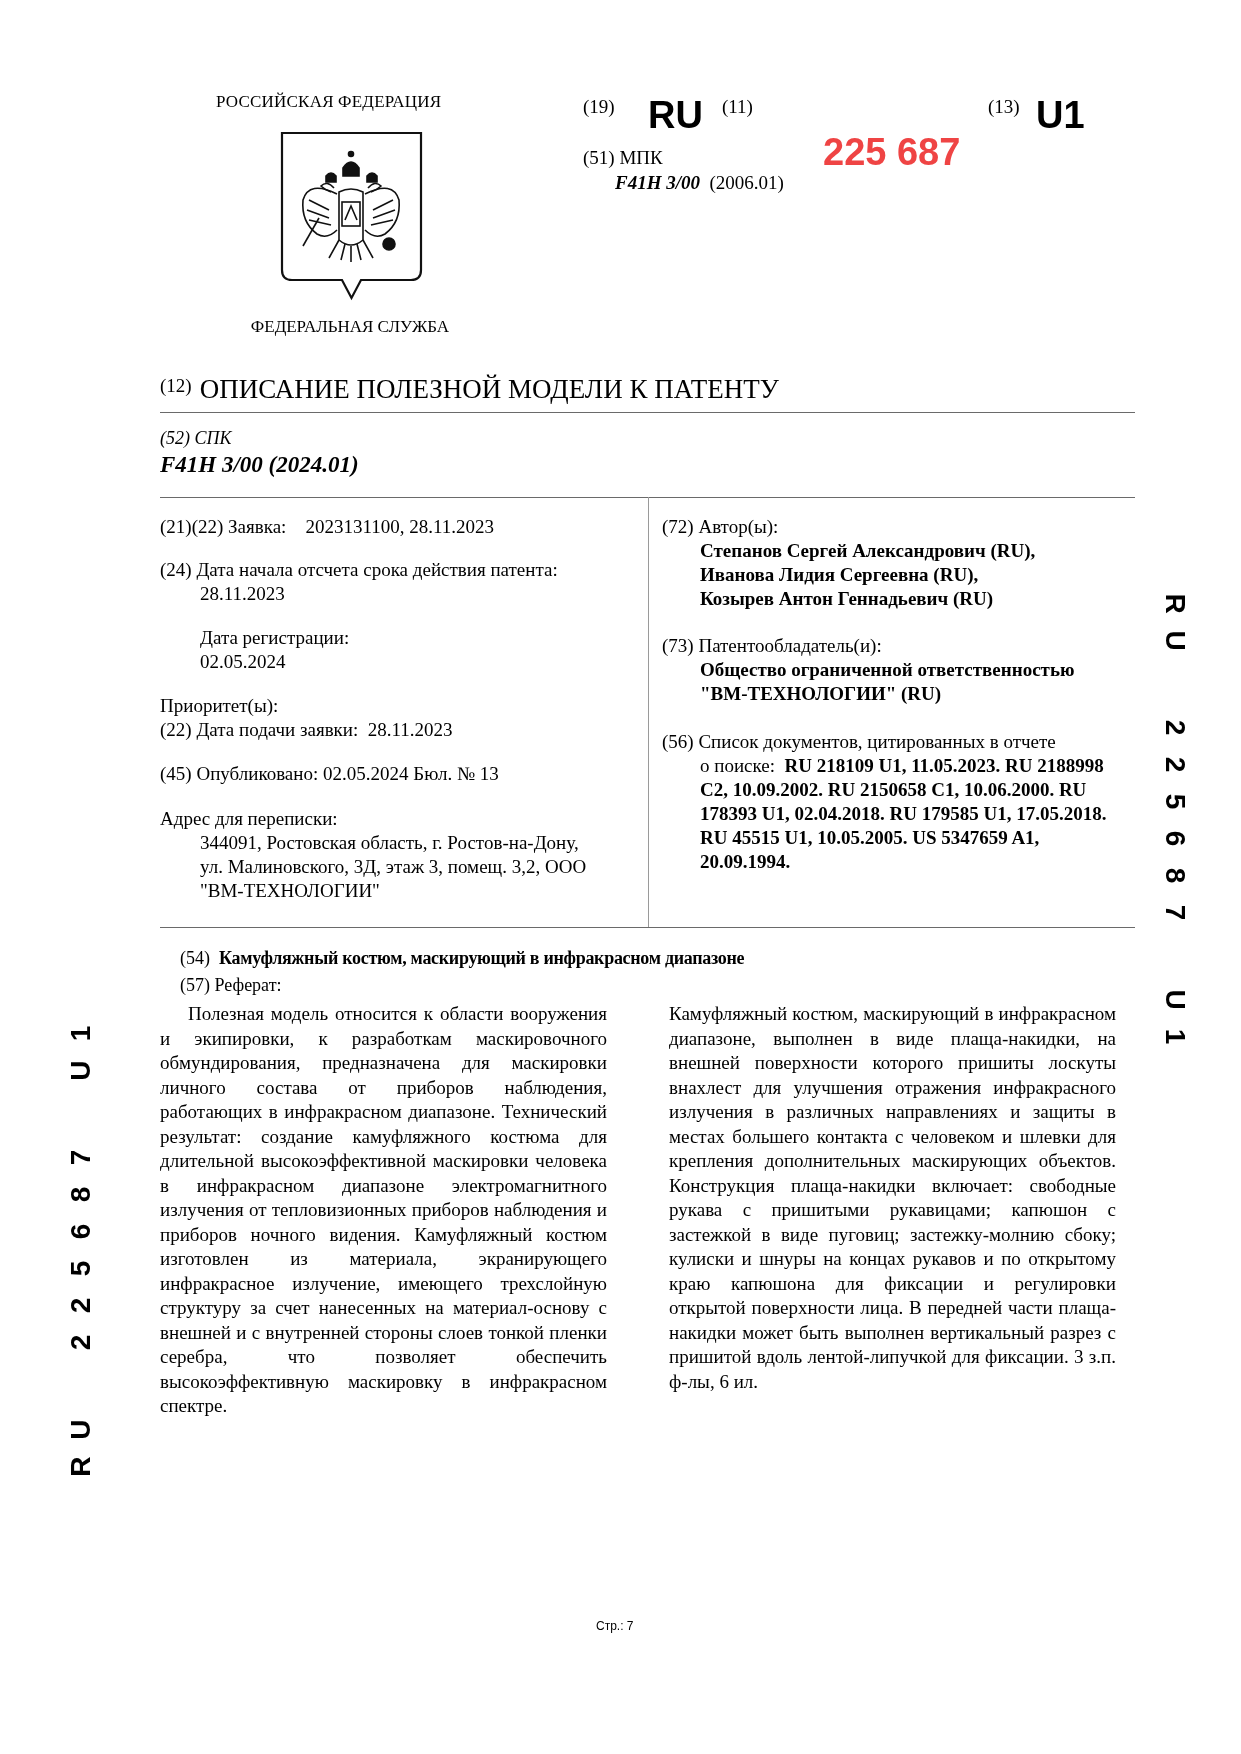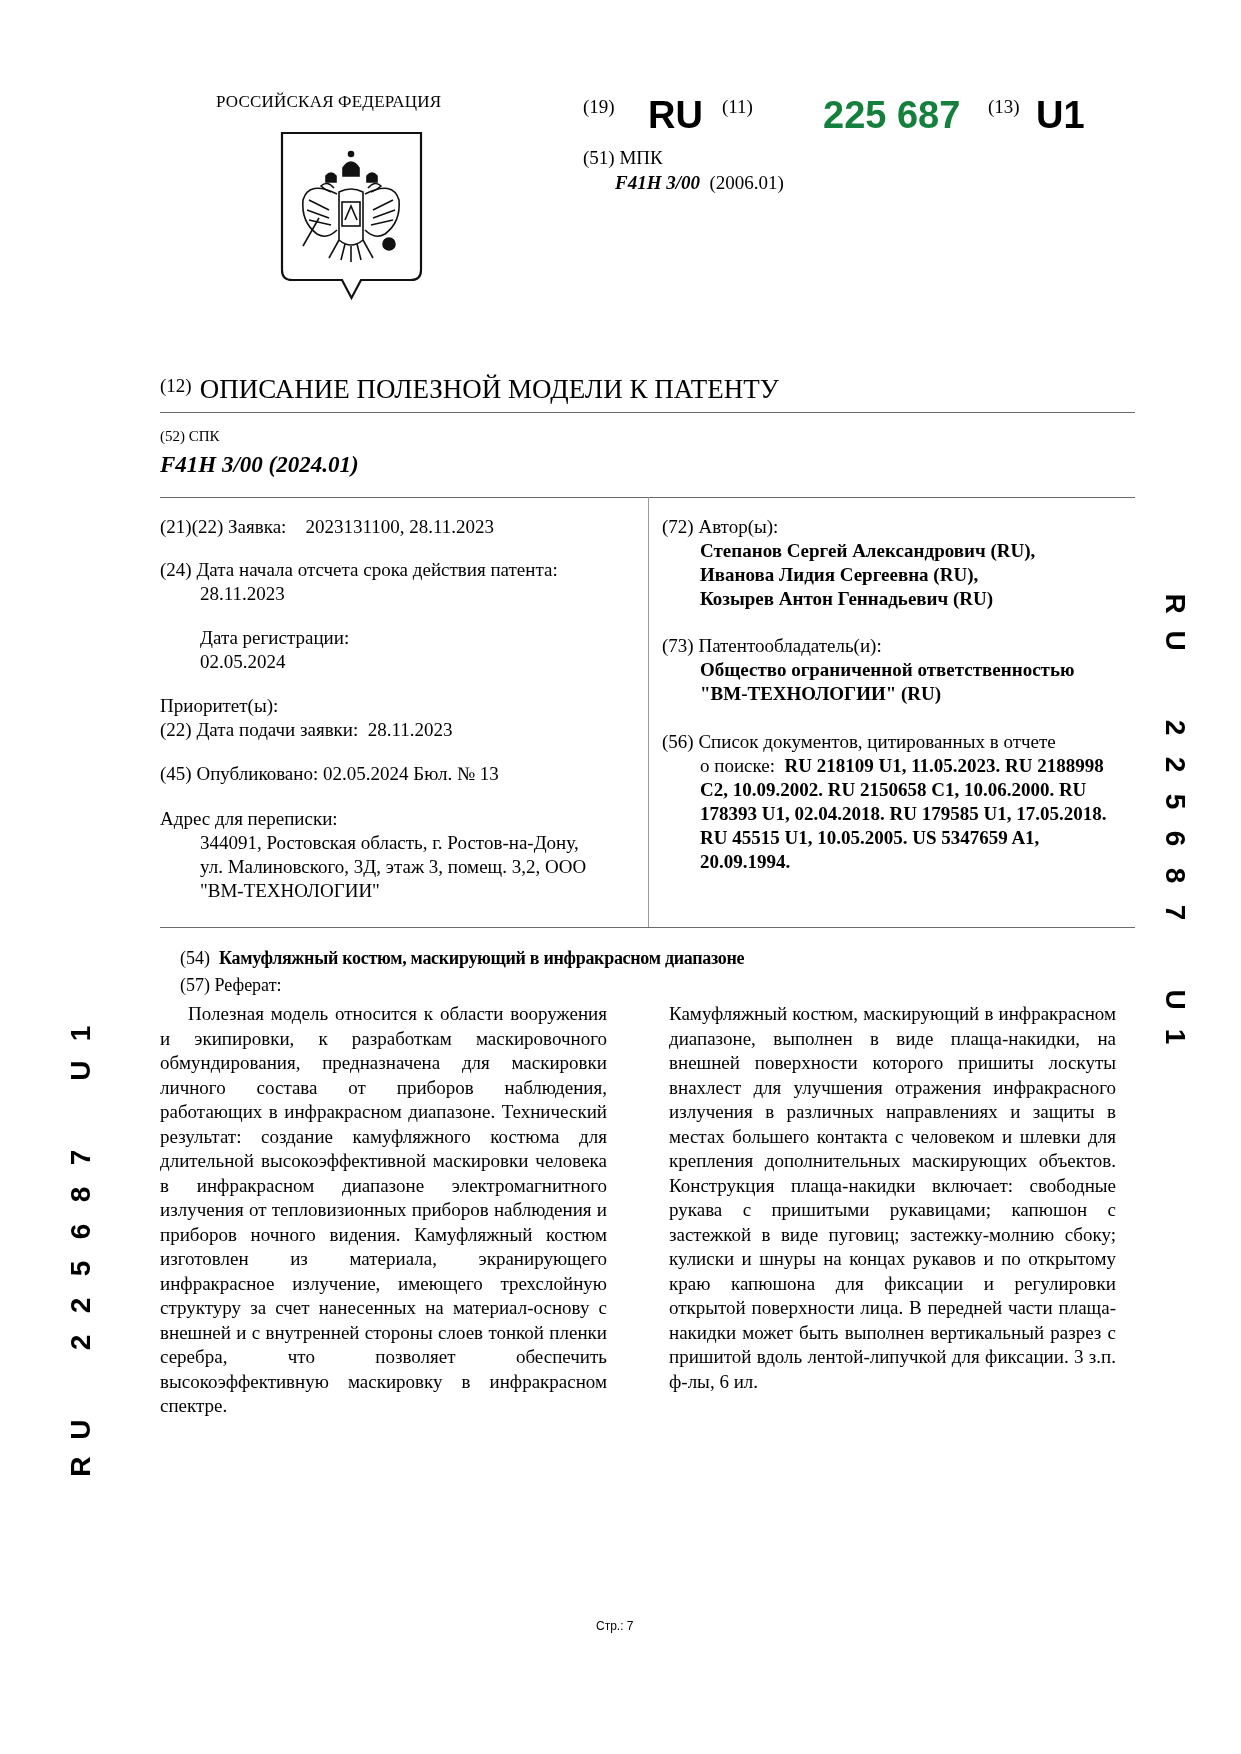--- a/index.html
+++ b/index.html
@@ -21,21 +21,21 @@
   #patnum { left: 823px; top: 96px; font-size: 38px; font-weight: 900; line-height: 1; }
   #c13 { left: 988px; top: 96px; }
   #u1 { left: 1036px; top: 96px; font-size: 38px; font-weight: 900; line-height: 1; }
   #mpk-label { left: 583px; top: 147px; font-size: 19px; }
   #mpk-value { left: 583px; top: 172px; font-size: 19px; margin-left: 32px; }
 
   #title-row { left: 160px; top: 374px; font-size: 27px; white-space: nowrap; }
   #title-row .code { font-size: 19px; vertical-align: 6px; margin-right: 8px; }
   .hr { position: absolute; height: 1px; background: #6a6a6a; }
   #hr1 { left: 160px; width: 975px; top: 412px; }
-  #spk-label { left: 160px; top: 428px; font-size: 15px; }
+  #spk-label { left: 160px; top: 428px; font-size: 18px; font-style: italic; }
   #spk-value { left: 160px; top: 452px; font-size: 23px; }
   #hr2 { left: 160px; width: 975px; top: 497px; }
   #vline { left: 648px; top: 497px; width: 1px; height: 430px; background: #9a9a9a; }
   #hr3 { left: 160px; width: 975px; top: 927px; }
 
   .f { font-size: 19px; line-height: 24px; white-space: nowrap; }
   .ind { padding-left: 40px; }
   .ind2 { padding-left: 55px; }
 
   #side-right { left: 1160px; top: 585px; width: 30px; }
@@ -82,26 +82,27 @@
     <path d="M66 90 L72 76 L78 90"></path>
 
     <path d="M60 110 L50 128 M66 114 L62 130 M72 116 L72 132 M78 114 L82 130 M84 110 L94 128"></path>
 
     <path d="M40 88 L24 116"></path>
     <circle cx="110" cy="114" r="6" fill="#111"></circle>
   </g>
 </svg>
 
 <div id="agency" class="abs">
+  <div>ФЕДЕРАЛЬНАЯ СЛУЖБА</div>
 </div>
 
 <span id="c19" class="abs code">(19)</span>
 <span id="ru" class="abs sans">RU</span>
 <span id="c11" class="abs code">(11)</span>
-<span id="patnum" class="abs sans" style="color: #15803d;">225 687</span>
+<span id="patnum" class="abs sans" style="color: #ef4444; margin-top: 37px;">225 687</span>
 <span id="c13" class="abs code">(13)</span>
 <span id="u1" class="abs sans">U1</span>
 
 <div id="mpk-label" class="abs">(51)  МПК</div>
 <div id="mpk-value" class="abs">
   <span class="i b">F41H 3/00</span>&nbsp;&nbsp;<span>(2006.01)</span>
 </div>
 
 <div id="title-row" class="abs">
   <span class="code">(12)</span><span>ОПИСАНИЕ ПОЛЕЗНОЙ МОДЕЛИ К ПАТЕНТУ</span>

